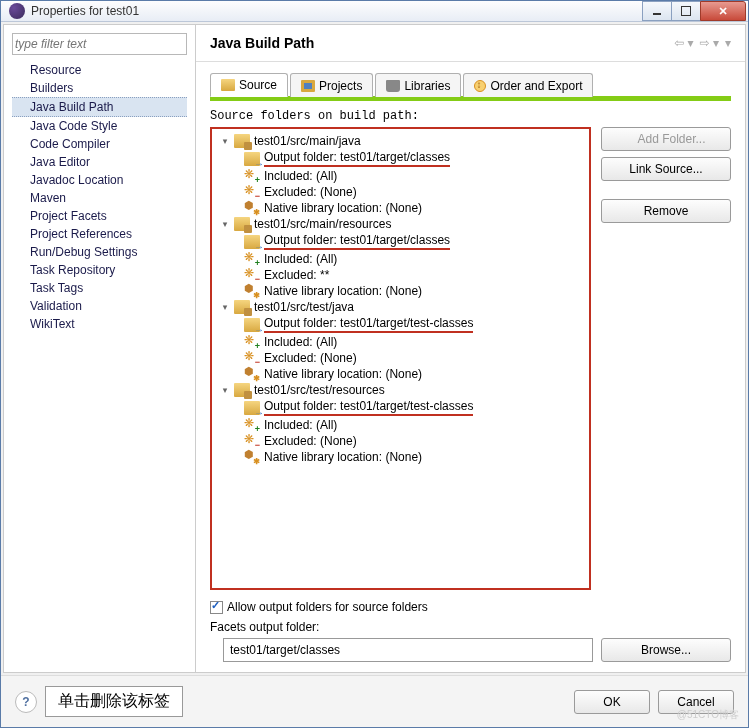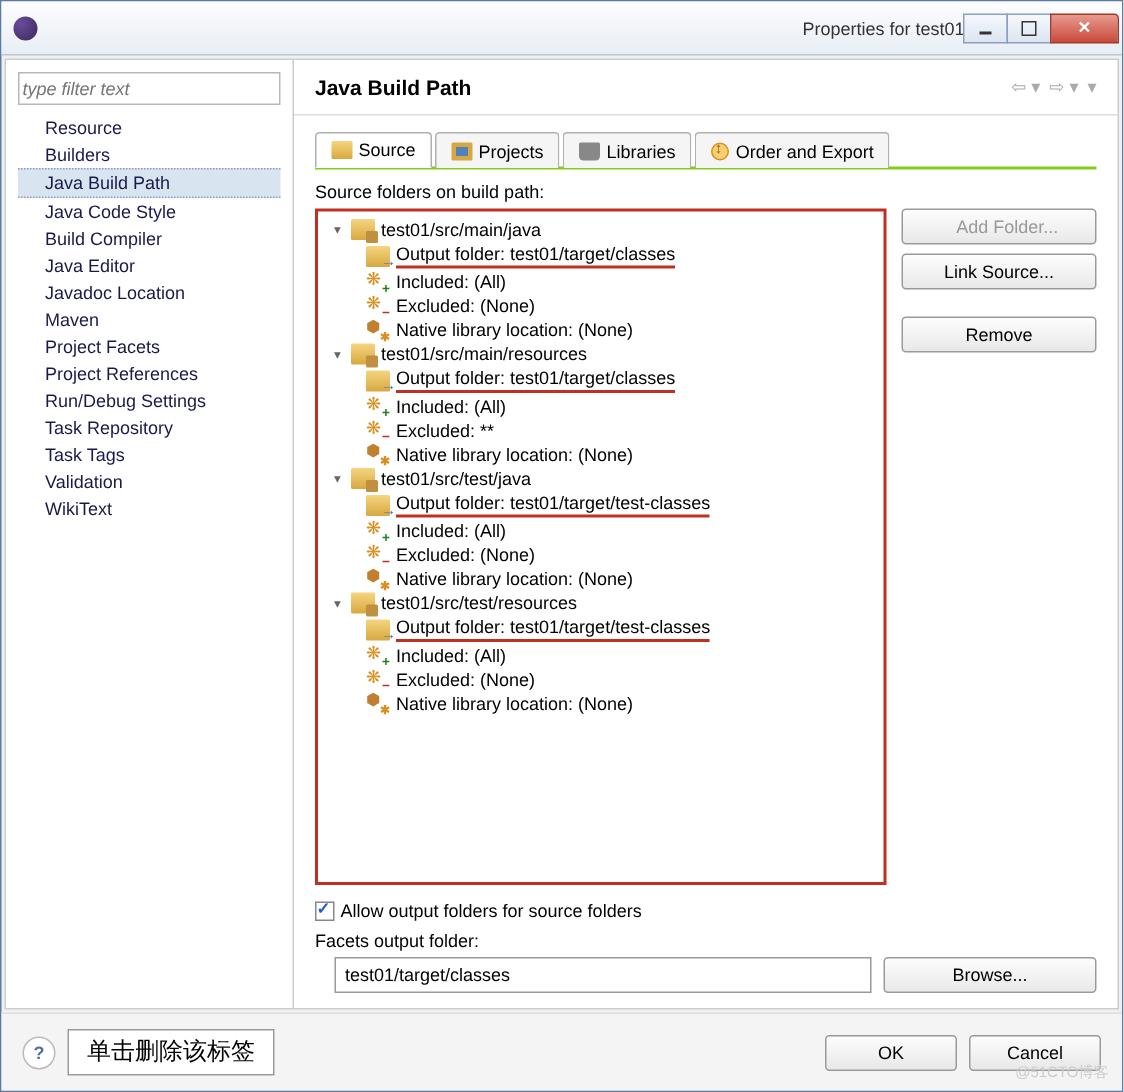--- a/index.html
+++ b/index.html
@@ -1,20 +1,20 @@
 <!DOCTYPE html>
 <html><head>
 <meta charset="utf-8">
 <style>
 * { box-sizing: border-box; margin: 0; padding: 0; font-family: "Segoe UI", Tahoma, sans-serif; font-size: 12px; }
 body { background: #fff; width: 749px; height: 728px; overflow: hidden; }
 
 .window { border: 1px solid #5a7ba8; width: 749px; height: 728px; display: flex; flex-direction: column; background: #f0f0f0; }
 
-.titlebar { height: 36px; background: linear-gradient(#fdfdfe, #e8edf5); display: flex; align-items: center; padding: 0 2px 0 8px; border-bottom: 1px solid #bcc7d8; text-align: right; }
+.titlebar { height: 21px; background: linear-gradient(#fdfdfe, #e8edf5); display: flex; align-items: center; padding: 0 2px 0 8px; border-bottom: 1px solid #bcc7d8; }
 .titlebar .eclipse-icon { width: 16px; height: 16px; margin-right: 6px; background: radial-gradient(circle at 30% 30%, #6a4a9a, #3a2a5a); border-radius: 50%; }
 .titlebar .title { flex: 1; color: #333; }
 .titlebar .winbtns { display: flex; gap: 0; height: 20px; }
 .winbtn { width: 30px; height: 20px; border: 1px solid #8aa0c0; background: linear-gradient(#f5f8fc, #dce5f0); display: flex; align-items: center; justify-content: center; margin-left: -1px; }
 .winbtn.min::after { content: ""; width: 8px; height: 2px; background: #333; position: relative; top: 3px; }
 .winbtn.max::after { content: ""; width: 8px; height: 8px; border: 1px solid #333; }
 .winbtn.close { background: linear-gradient(#e89a90, #c84a3a); border-color: #a03a2a; width: 46px; border-radius: 0 3px 0 0; color: #fff; font-size: 11px; font-weight: bold; }
 
 .body { flex: 1; display: flex; background: #fff; border: 1px solid #ccc; margin: 2px; }
 
@@ -24,32 +24,32 @@
 .cat-list li { padding: 2px 0 2px 18px; color: #1a1a4a; cursor: default; }
 .cat-list li.selected { background: #d9e4f1; border-top: 1px dotted #8aa0c0; border-bottom: 1px dotted #8aa0c0; }
 
 .main { flex: 1; display: flex; flex-direction: column; }
 .main-header { padding: 10px 14px; border-bottom: 1px solid #ddd; display: flex; align-items: center; }
 .main-header h1 { font-size: 14px; font-weight: bold; flex: 1; }
 .nav-arrows { display: flex; gap: 6px; color: #aaa; font-size: 11px; }
 
 .main-content { flex: 1; padding: 10px 14px; display: flex; flex-direction: column; }
 
-.tabs { display: flex; border-bottom: 2px solid #84cc16; }
+.tabs { display: flex; border-bottom: 5px solid #84cc16; }
 .tab { padding: 4px 10px; border: 1px solid #b0b0b0; border-bottom: none; background: #f5f5f5; margin-right: 2px; border-radius: 3px 3px 0 0; display: flex; align-items: center; gap: 4px; position: relative; top: 1px; }
 .tab.active { background: #fff; border-bottom: 1px solid #fff; }
 .tab-icon { width: 14px; height: 12px; }
 .tab-icon.src { background: linear-gradient(#f5d580, #d8a840); border-radius: 1px; }
 .tab-icon.proj { background: #d8a840; border-radius: 1px; position: relative; }
 .tab-icon.proj::after { content: ""; position: absolute; left: 3px; top: 3px; width: 8px; height: 6px; background: #5080c0; }
 .tab-icon.lib { background: #888; border-radius: 1px 1px 3px 3px; }
 .tab-icon.ord { width: 12px; height: 12px; border: 1px solid #d89020; border-radius: 50%; background: #f8d070; position: relative; }
 .tab-icon.ord::after { content: "↕"; color: #a06010; position: absolute; left: 1px; top: -2px; font-size: 10px; }
 
-.subhead { margin: 8px 0 4px 0; }
+.subhead { margin: 8px 0 4px 0; font-family: Liberation Mono, monospace; }
 
 .tree-panel { display: flex; gap: 10px; flex: 1; }
 .tree-box { flex: 1; border: 2px solid #c03020; padding: 4px; overflow: auto; }
 .tree ul { list-style: none; }
 .tree li { padding: 1px 0; }
 .node { display: flex; align-items: center; gap: 4px; }
 .indent1 { padding-left: 4px; }
 .indent2 { padding-left: 28px; }
 .twisty { width: 10px; text-align: center; color: #666; font-size: 9px; }
 .ficon { width: 16px; height: 14px; flex-shrink: 0; }
@@ -74,21 +74,21 @@
 .chk { width: 13px; height: 13px; border: 1px solid #888; background: #fff; position: relative; }
 .chk.checked::after { content: "✓"; color: #2060c0; position: absolute; left: 0px; top: -3px; font-size: 11px; font-weight: bold; }
 
 .out-row { display: flex; gap: 8px; margin-top: 4px; margin-left: 13px; }
 .out-input { flex: 1; border: 1px solid #999; padding: 4px 6px; background: #fff; }
 
 .footer { padding: 10px 14px; display: flex; align-items: center; gap: 8px; border-top: 1px solid #ddd; background: #f4f4f4; }
 .help-icon { width: 22px; height: 22px; border: 1px solid #bbb; border-radius: 50%; display: flex; align-items: center; justify-content: center; color: #5070a0; font-weight: bold; background: #fff; }
 .annotation { border: 1px solid #999; padding: 4px 12px; background: #fff; font-size: 16px; }
 .footer-spacer { flex: 1; }
-.footer .btn { width: 88px; }
+.footer .btn { width: 76px; }
 
 .watermark { position: absolute; right: 10px; bottom: 6px; color: #ccc; font-size: 10px; }
 </style>
 </head>
 <body>
 
 <div class="window">
 
   <div class="titlebar">
     <div class="eclipse-icon"></div>
@@ -102,21 +102,21 @@
 
   <div class="body">
 
     <div class="sidebar">
       <input class="filter-input" placeholder="type filter text" style="">
       <ul class="cat-list" id="cat-list">
           <li>Resource</li>
           <li>Builders</li>
           <li class="selected">Java Build Path</li>
           <li>Java Code Style</li>
-          <li>Build Compiler</li>
+          <li>Code Compiler</li>
           <li>Java Editor</li>
           <li>Javadoc Location</li>
           <li>Maven</li>
           <li>Project Facets</li>
           <li>Project References</li>
           <li>Run/Debug Settings</li>
           <li>Task Repository</li>
           <li>Task Tags</li>
           <li>Validation</li>
           <li>WikiText</li>
@@ -296,21 +296,21 @@
 
         <div class="chk-row">
           <div class="chk checked"></div>
           <span>Allow output folders for source folders</span>
         </div>
 
         <div>Facets output folder:</div>
 
         <div class="out-row">
           <input class="out-input" value="test01/target/classes" style="">
-          <div class="btn" style="width:142px">Browse...</div>
+          <div class="btn" style="width:130px">Browse...</div>
         </div>
       </div>
     </div>
   </div>
 
   <div class="footer">
     <div class="help-icon">?</div>
     <div class="annotation">单击删除该标签</div>
     <div class="footer-spacer"></div>
     <div class="btn">OK</div>

